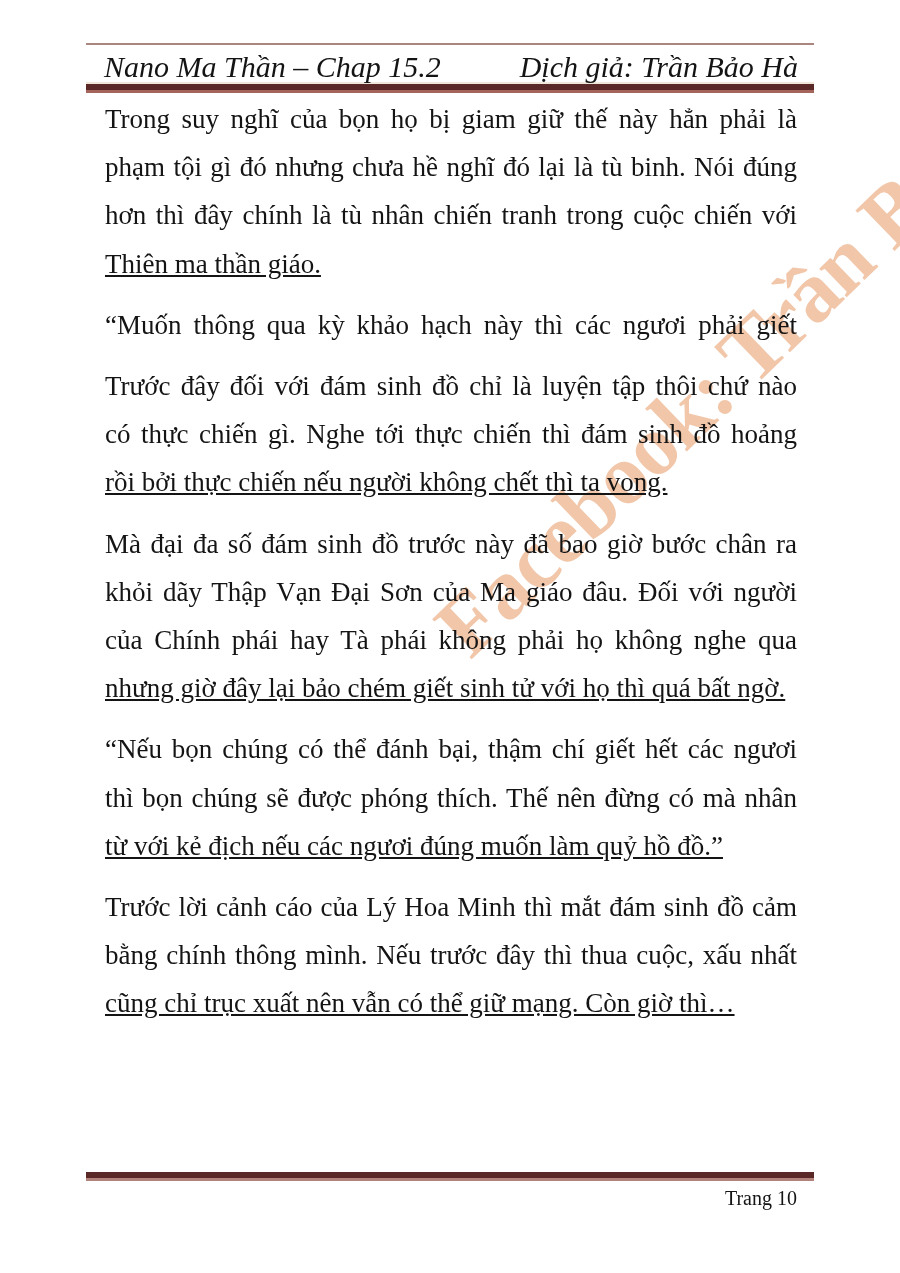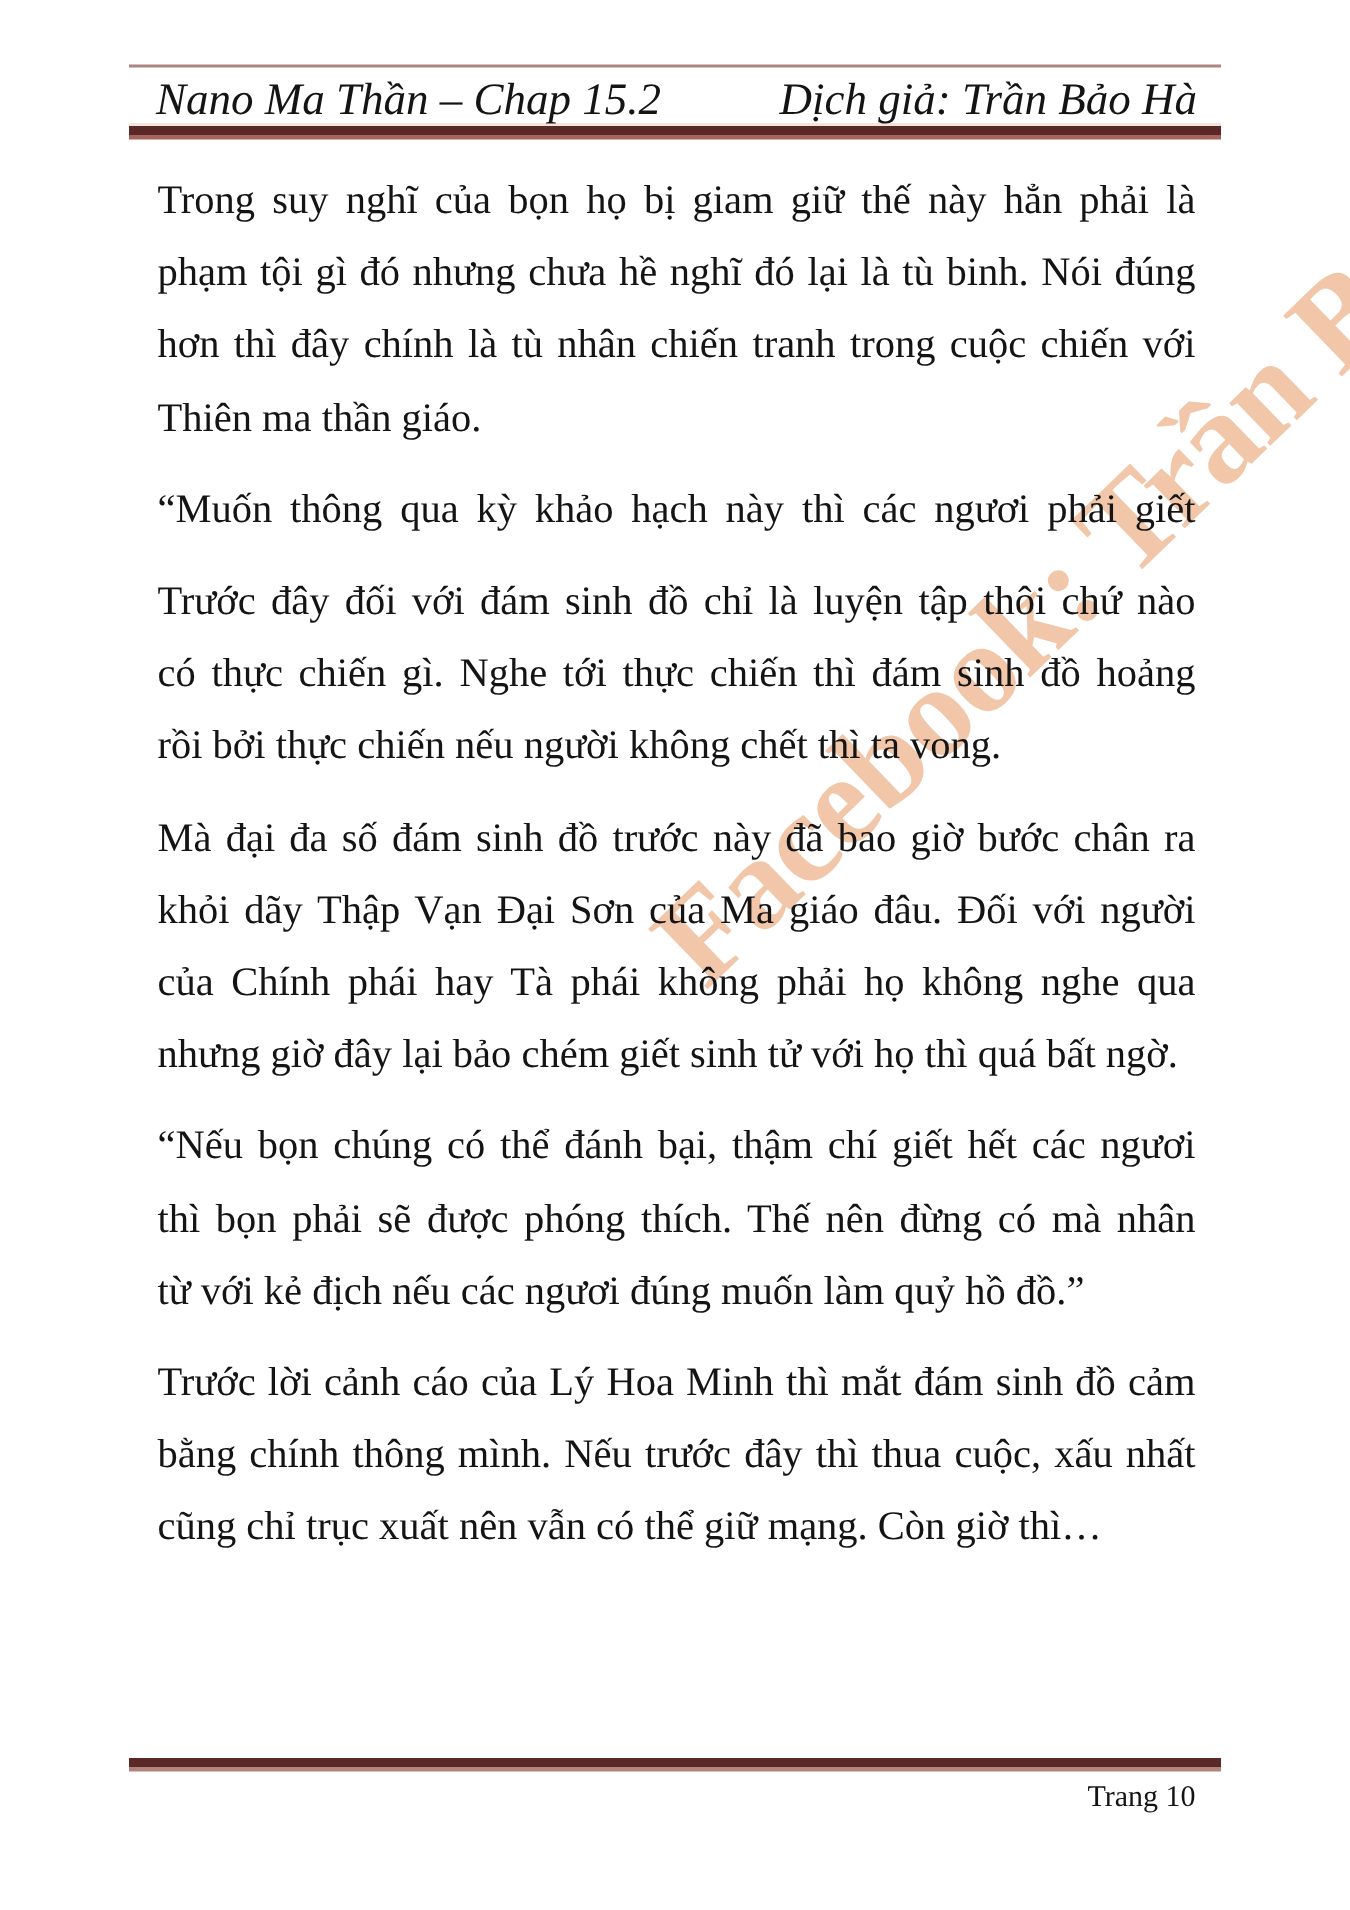--- a/index.html
+++ b/index.html
@@ -54,32 +54,32 @@
     transform: translate(-50%, -50%) rotate(-44deg);
     font-size: 86px;
     font-weight: bold;
     letter-spacing: -1px;
     color: rgba(228, 142, 84, 0.50);
   }
 
   
   .body-text {
     position: absolute;
-    left: 105px; top: 109px;
+    left: 105px; top: 95px;
     width: 692px;
     z-index: 2;
     font-size: 27px;
     line-height: 48.2px;
   }
   .paragraph { margin: 0 0 13px 0; }
   .line {
     text-align: justify;
     text-align-last: justify;
   }
-  .line.end { text-align-last: left; }
+  .line.end { text-align-last: left; text-decoration: underline; }
 
   
   .footer-rule {
     position: absolute;
     left: 86px; top: 1172px;
     width: 728px;
     z-index: 3;
   }
   .footer-rule .dark  { height: 6px; background: #5a2826; }
   .footer-rule .light { height: 3px; background: #b2837a; }
@@ -134,21 +134,21 @@
 
     <div class="paragraph">
       <div class="line">Mà đại đa số đám sinh đồ trước này đã bao giờ bước chân ra</div>
       <div class="line">khỏi dãy Thập Vạn Đại Sơn của Ma giáo đâu. Đối với người</div>
       <div class="line">của Chính phái hay Tà phái không phải họ không nghe qua</div>
       <div class="line end">nhưng giờ đây lại bảo chém giết sinh tử với họ thì quá bất ngờ.</div>
     </div>
 
     <div class="paragraph">
       <div class="line">“Nếu bọn chúng có thể đánh bại, thậm chí giết hết các ngươi</div>
-      <div class="line">thì bọn phải sẽ được phóng thích. Thế nên đừng có mà nhân</div>
+      <div class="line">thì bọn chúng sẽ được phóng thích. Thế nên đừng có mà nhân</div>
       <div class="line end">từ với kẻ địch nếu các ngươi đúng muốn làm quỷ hồ đồ.”</div>
     </div>
 
     <div class="paragraph">
       <div class="line">Trước lời cảnh cáo của Lý Hoa Minh thì mắt đám sinh đồ cảm</div>
       <div class="line">bằng chính thông mình. Nếu trước đây thì thua cuộc, xấu nhất</div>
       <div class="line end">cũng chỉ trục xuất nên vẫn có thể giữ mạng. Còn giờ thì…</div>
     </div>
 
   </div>

